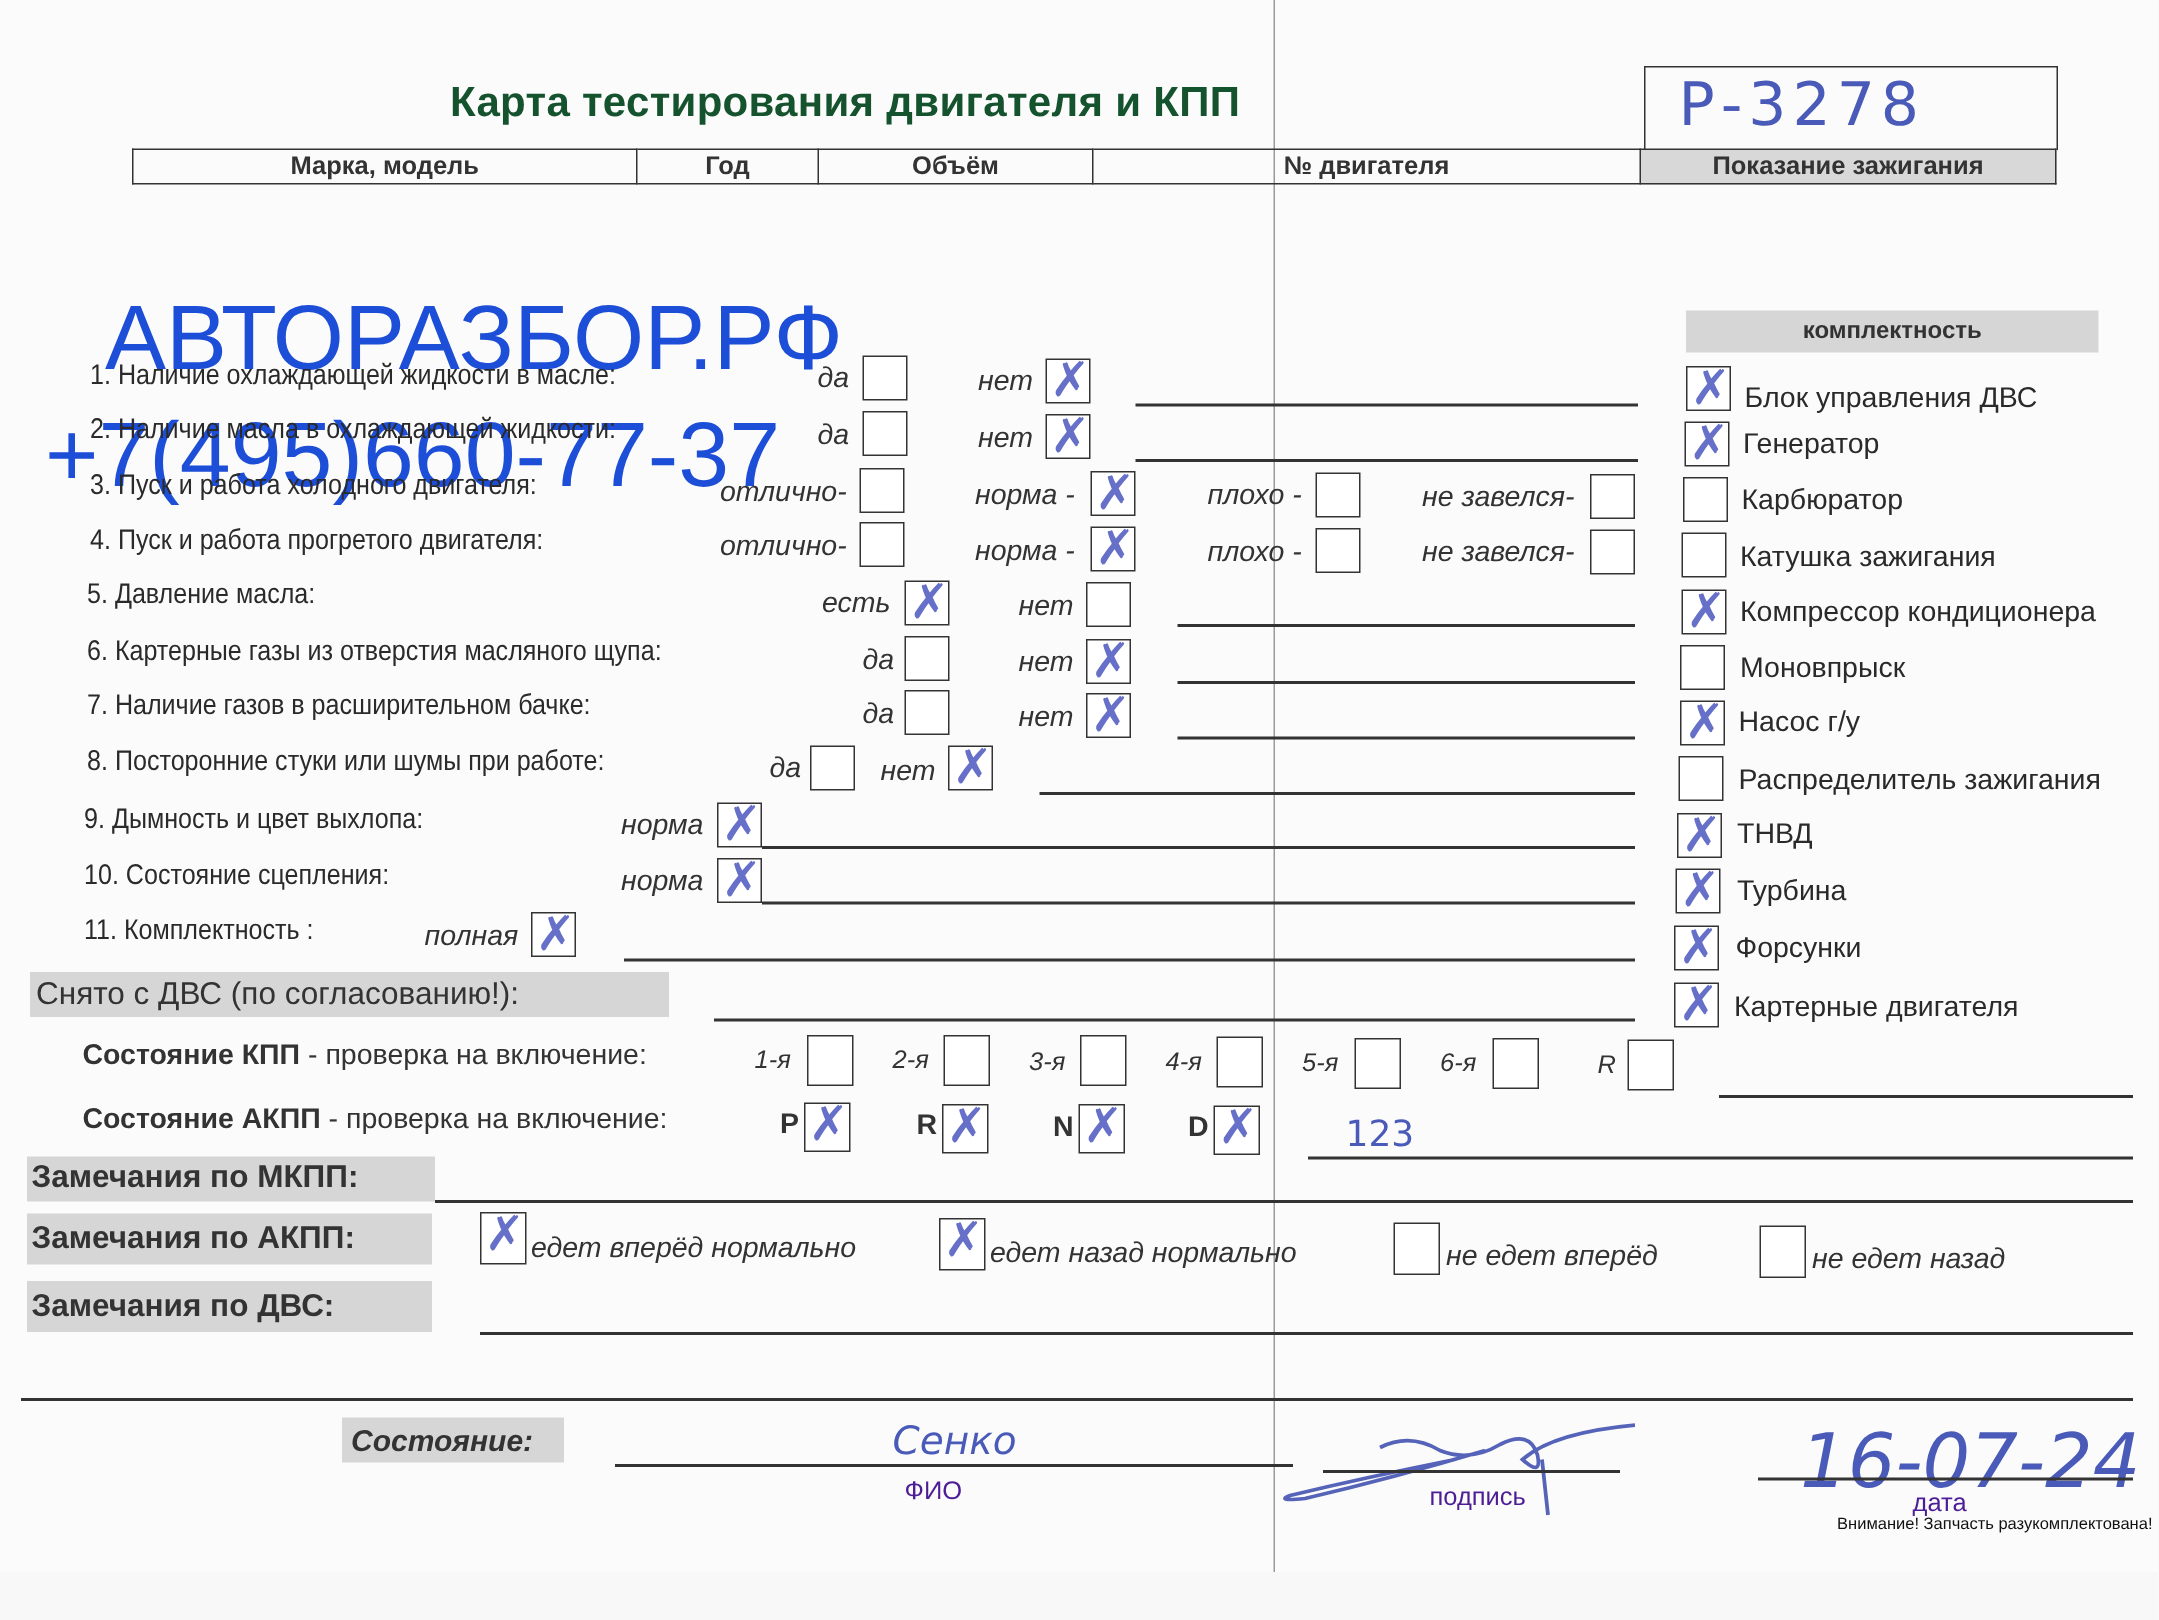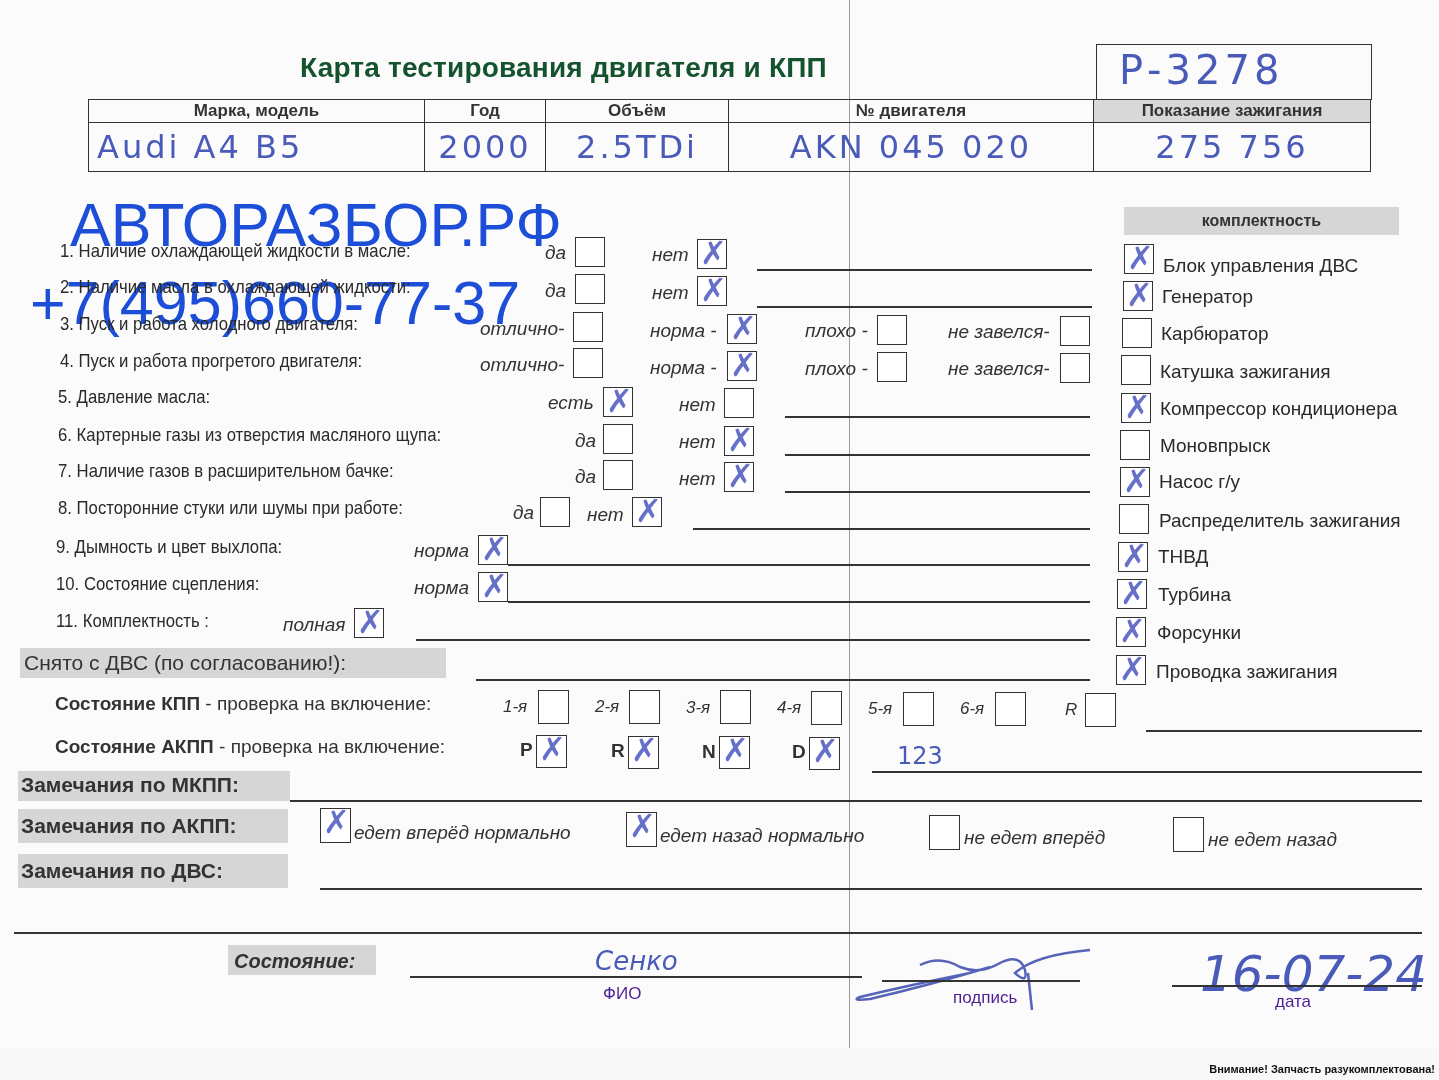--- a/index.html
+++ b/index.html
@@ -17,21 +17,21 @@
   .box{position:absolute;width:30px;height:30px;border:1.5px solid #333;background:#fff;box-sizing:border-box;}
   .box.checked::after{content:"✗";position:absolute;left:2px;top:-6px;font-size:32px;color:#6670c8;line-height:38px;}
   .lbl{position:absolute;font-size:19px;color:#2a2a2a;white-space:nowrap;transform:scaleX(0.88);transform-origin:left center;}
   .opt{position:absolute;font-size:19px;font-style:italic;color:#333;white-space:nowrap;}
   .line{position:absolute;height:2px;background:#333;}
   .gray{position:absolute;background:#d6d6d6;}
   .sec{position:absolute;font-size:21px;font-weight:bold;color:#333;white-space:nowrap;}
   .kit{position:absolute;font-size:19px;color:#2a2a2a;white-space:nowrap;}
   .hand{position:absolute;font-family:"DejaVu Sans",sans-serif;color:#4a5ab8;white-space:nowrap;}
   .small{position:absolute;font-size:17px;color:#4c1d95;}
-  .footer{position:absolute;right:4px;top:1063px;font-size:11px;font-weight:bold;color:#111;}
+  .footer{position:absolute;right:4px;top:1010px;font-size:11px;font-weight:normal;color:#111;}
 </style>
 </head>
 <body>
 
 <div class="paper"></div>
 
 <div class="wm" style="left:70px;top:190px;">АВТОРАЗБОР.РФ</div>
 <div class="wm" style="left:30px;top:268px;">+7(495)660-77-37</div>
 
 <div class="fold"></div>
@@ -43,27 +43,20 @@
 </div>
 
 <table class="hdr" style="left:88px;top:99px;width:1283px;">
   <tbody>
   <tr>
     <td class="th" style="width:335px;">Марка, модель</td>
     <td class="th" style="width:120px;">Год</td>
     <td class="th" style="width:182px;">Объём</td>
     <td class="th" style="width:364px;">№ двигателя</td>
     <td class="th thg">Показание зажигания</td>
-  </tr>
-  <tr>
-    <td class="hw" style="text-align:left;padding-left:8px;">Audi A4 B5</td>
-    <td class="hw">2000</td>
-    <td class="hw">2.5TDi</td>
-    <td class="hw">AKN 045 020</td>
-    <td class="hw">275 756</td>
   </tr>
 </tbody>
   </table>
 
 <div class="lbl" style="left:60px;top:240px;"><span>1.</span> <span>Наличие охлаждающей жидкости в масле:</span></div>
 <div class="opt" style="left:545px;top:242px;">да</div>
 <div class="box" style="left:575px;top:237px;"></div>
 <div class="opt" style="left:652px;top:244px;">нет</div>
 <div class="box checked" style="left:697px;top:239px;"></div>
 <div class="line" style="left:757px;top:269px;width:335px;"></div>
@@ -157,21 +150,21 @@
 <div class="kit" style="left:1159px;top:471px;">Насос г/у</div>
 <div class="box" style="left:1119px;top:504px;"></div>
 <div class="kit" style="left:1159px;top:510px;">Распределитель зажигания</div>
 <div class="box checked" style="left:1118px;top:542px;"></div>
 <div class="kit" style="left:1158px;top:546px;">ТНВД</div>
 <div class="box checked" style="left:1117px;top:579px;"></div>
 <div class="kit" style="left:1158px;top:584px;">Турбина</div>
 <div class="box checked" style="left:1116px;top:617px;"></div>
 <div class="kit" style="left:1157px;top:622px;">Форсунки</div>
 <div class="box checked" style="left:1116px;top:655px;"></div>
-<div class="kit" style="left:1156px;top:661px;">Проводка зажигания</div>
+<div class="kit" style="left:1156px;top:661px;">Картерные двигателя</div>
 
 <div class="gray" style="left:20px;top:648px;width:426px;height:30px;"></div>
 <div class="sec" style="left:24px;top:651px;font-weight:normal;font-size:21px;">Снято с ДВС (по согласованию!):</div>
 <div class="line" style="left:476px;top:679px;width:614px;"></div>
 
 <div class="abs" style="left:55px;top:693px;font-size:19px;color:#333;white-space:nowrap;"><b>Состояние КПП</b><span> - проверка на включение:</span></div>
 <div class="opt" style="left:503px;top:697px;font-size:17px;">1-я</div>
 <div class="box" style="left:538px;top:690px;width:31px;height:34px;"></div>
 <div class="opt" style="left:595px;top:697px;font-size:17px;">2-я</div>
 <div class="box" style="left:629px;top:690px;width:31px;height:34px;"></div>

